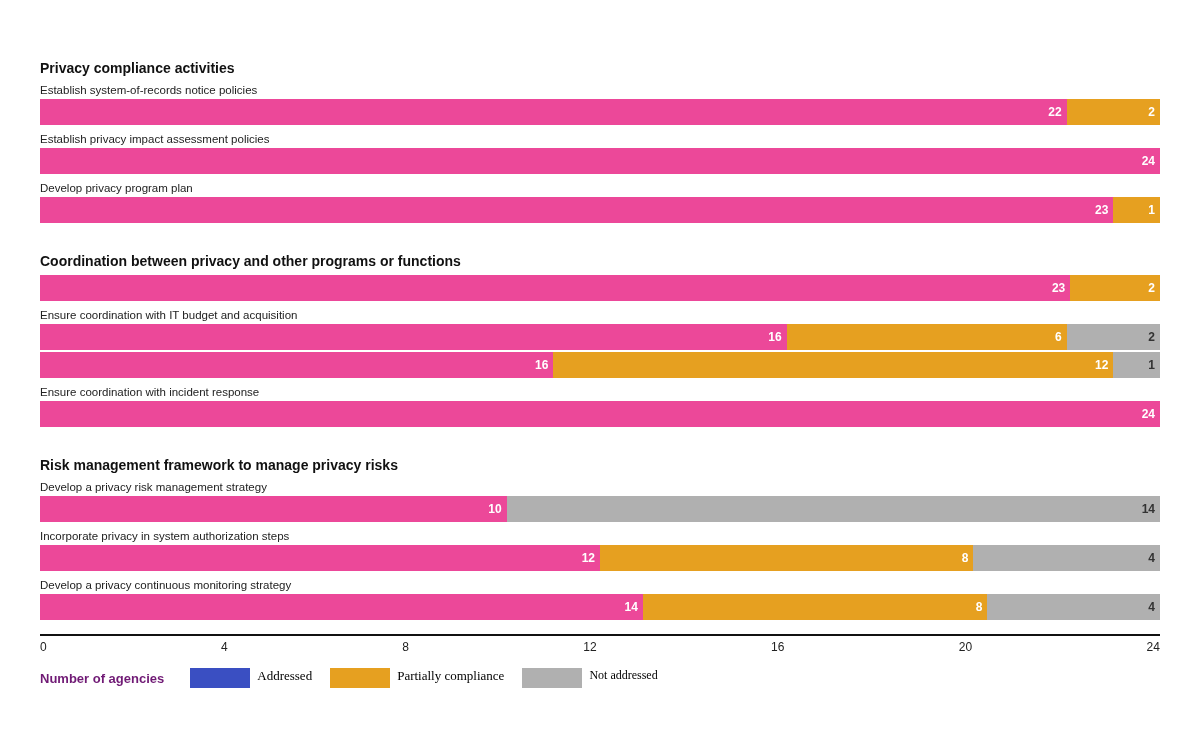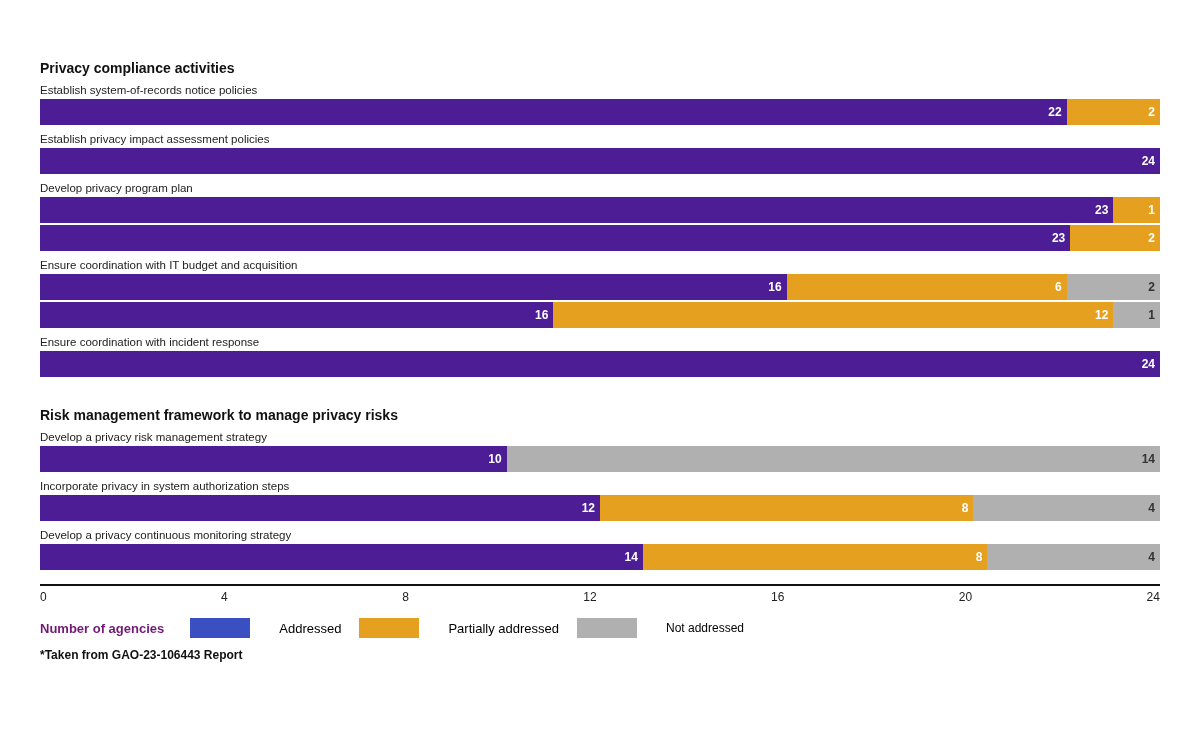--- a/index.html
+++ b/index.html
@@ -38,21 +38,21 @@
     .bar-segment {
       display: flex;
       align-items: center;
       justify-content: flex-end;
       height: 100%;
       font-size: 12px;
       font-weight: 600;
       color: #fff;
       padding-right: 5px;
     }
-    .bar-segment.blue { background: #4c1d95; }
+    .bar-segment.blue { background: #ec4899; }
     .bar-segment.orange { background: #e6a020; }
     .bar-segment.gray { background: #b0b0b0; color: #333; }
 
     .chart-area {
       margin-top: 6px;
     }
 
     .axis-line {
       border-top: 2px solid #111;
       margin-top: 14px;
@@ -82,22 +82,23 @@
     }
     .legend-swatch {
       width: 60px;
       height: 20px;
       display: inline-block;
       vertical-align: middle;
       margin-right: 5px;
     }
     .legend-item {
       display: flex;
-      align-items: center;
-      gap: 24px;
+      align-items: flex-start;
+      gap: 2px;
+      font-family: Liberation Serif, serif;
     }
     .footnote {
       font-size: 12px;
       font-weight: 700;
       color: #111;
       margin-top: 10px;
     }
   </style>
 </head>
 <body>
@@ -114,20 +115,21 @@
     </div>
     <div class="bar-label">Establish privacy impact assessment policies</div>
     <div class="bar-row" style="width: 100%;">
       <div class="bar-segment blue" style="width: 100%;">24</div>
     </div>
     <div class="bar-label">Develop privacy program plan</div>
     <div class="bar-row" style="width: 100%;">
       <div class="bar-segment blue" style="width: 95.833%;">23</div>
       <div class="bar-segment orange" style="width: 4.167%;">1</div>
     </div>
+    <div class="section-title">Coordination between privacy and other programs or functions</div>
     <div class="bar-row" style="width: 100%;">
       <div class="bar-segment blue" style="width: 95.833%;">23</div>
       <div class="bar-segment orange" style="width: 8.333%;">2</div>
     </div>
     <div class="bar-label">Ensure coordination with IT budget and acquisition</div>
     <div class="bar-row" style="width: 100%;">
       <div class="bar-segment blue" style="width: 66.667%;">16</div>
       <div class="bar-segment orange" style="width: 25%;">6</div>
       <div class="bar-segment gray" style="width: 8.333%; color: rgb(51, 51, 51);">2</div>
     </div>
@@ -169,21 +171,20 @@
       <span>24</span>
     </div>
     <div class="legend-row">
       <span class="legend-label-main">Number of agencies</span>
       <div class="legend-item">
         <span class="legend-swatch" style="background: rgb(58, 79, 194);"></span>
         <span style="font-size: 13px;">Addressed</span>
       </div>
       <div class="legend-item">
         <span class="legend-swatch" style="background: rgb(230, 160, 32);"></span>
-        <span style="font-size: 13px;">Partially addressed</span>
+        <span style="font-size: 13px;">Partially compliance</span>
       </div>
       <div class="legend-item">
         <span class="legend-swatch" style="background: rgb(176, 176, 176);"></span>
         <span style="font-size: 12px;">Not addressed</span>
       </div>
     </div>
-    <div class="footnote">*Taken from GAO-23-106443 Report</div>
   </div>
 
 </body></html>

